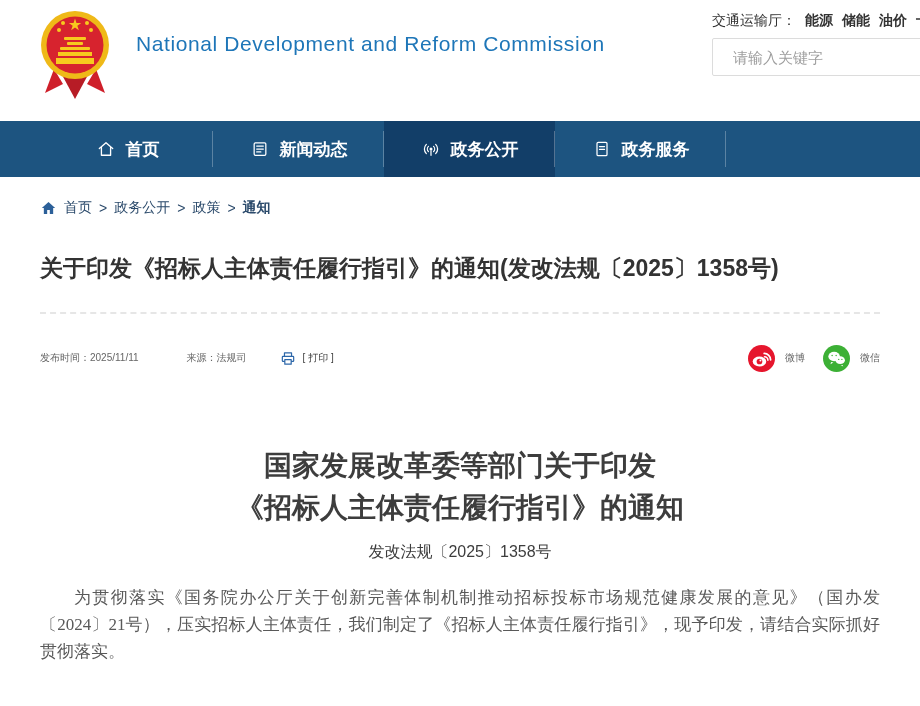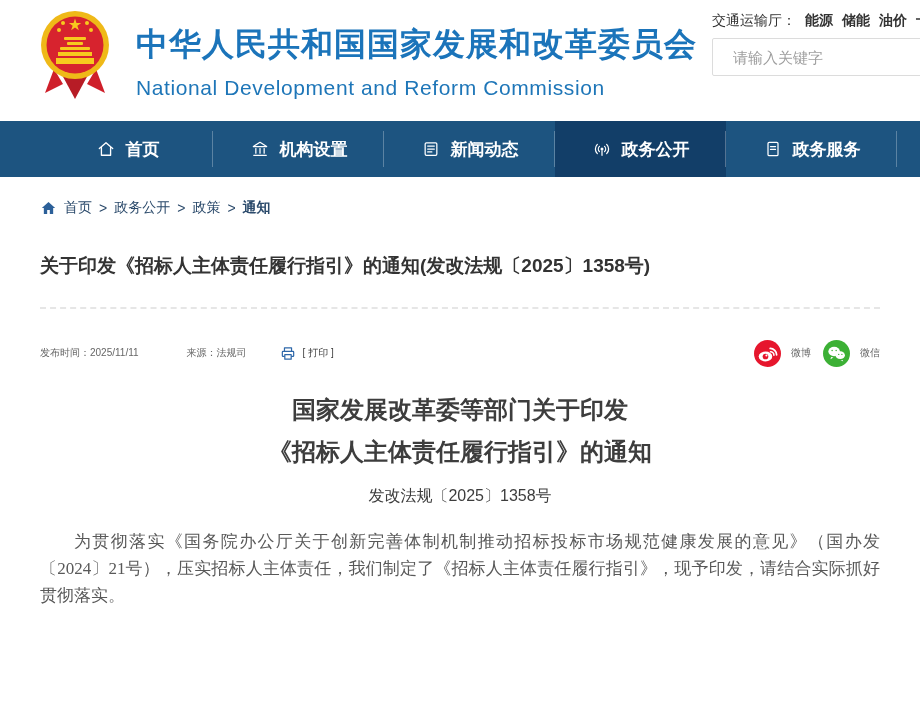--- a/index.html
+++ b/index.html
@@ -33,33 +33,33 @@
   .nav-icon { width: 20px; height: 20px; display: block; }
 
   
   .breadcrumb { padding: 22px 40px 0 40px; display: flex; align-items: center; gap: 7px;
     font-size: 14px; color: #2b4a6b; }
   .breadcrumb .sep { color: #2b4a6b; }
   .crumb { cursor: pointer; }
   .crumb-current { font-weight: bold; }
 
   
-  .page-title { padding: 0 40px; margin-top: 36px; font-size: 19px; font-weight: bold;
+  .page-title { padding: 0 40px; margin-top: 36px; font-size: 23px; font-weight: bold;
     color: #333; }
   .divider-dashed { margin: 28px 40px 0 40px; border-top: 2px dashed #e6e6e6; }
   .meta { margin: 30px 40px 0 40px; display: flex; align-items: center; font-size: 10px;
     color: #666; height: 28px; }
   .meta .time { margin-right: 48px; }
   .meta .src { margin-right: 32px; }
   .print-btn { color: #404040; display: flex; align-items: center; gap: 6px; cursor: pointer; }
-  .share { margin-left: auto; display: flex; gap: 12px; }
+  .share { margin-left: auto; display: flex; gap: 18px; }
   .share-item { display: flex; align-items: center; gap: 10px; color: #666; cursor: pointer; }
 
   
-  .article-title { margin-top: 22px; text-align: center; font-size: 24px; font-weight: bold;
+  .article-title { margin-top: 73px; text-align: center; font-size: 28px; font-weight: bold;
     color: #3d3d3d; line-height: 42px; padding: 0 40px; }
   .doc-number { text-align: center; margin-top: 13px; font-size: 16px; color: #3d3d3d; }
   .body-text { margin: 21px 40px 0 40px; font-size: 17px; color: #595959; line-height: 27px;
     font-family: "Liberation Serif", "DejaVu Serif", serif; text-align: justify; }
   .body-text p.indent { text-indent: 2em; }
 </style>
 </head>
 <body>
 
 <div class="header">
@@ -78,48 +78,37 @@
       <g fill="#f7ca1e">
         <rect x="24" y="28" width="22" height="3" rx="1"></rect>
         <rect x="27" y="33" width="16" height="3" rx="1"></rect>
         <rect x="20" y="38" width="30" height="3" rx="1"></rect>
         <rect x="18" y="43" width="34" height="4"></rect>
         <rect x="16" y="49" width="38" height="6"></rect>
       </g>
     </svg>
   </div>
   <div class="titles">
-    <div class="title-cn">中华人民共和国国家发展和改革委员会</div>
     <div class="title-en">National Development and Reform Commission</div>
   </div>
   <div class="search-area">
     <div class="hot-search">
       <span>交通运输厅：</span><span class="term">能源</span><span class="term">储能</span><span class="term">油价</span><span class="term">十五</span>
     </div>
     <input class="search-input" type="text" placeholder="请输入关键字" style="">
   </div>
 </div>
 
 <div class="nav">
   <div class="nav-item">
     <svg class="nav-icon" viewBox="0 0 24 24" fill="none" stroke="#fff" stroke-width="1.6" stroke-linecap="round" stroke-linejoin="round">
       <path d="M4 11.5 L12 4.5 L20 11.5"></path>
         <path d="M6.5 10.2 V19.5 H17.5 V10.2"></path>
     </svg>
     <span>首页</span>
-  </div>
-  <div class="nav-item">
-    <svg class="nav-icon" viewBox="0 0 24 24" fill="none" stroke="#fff" stroke-width="1.5" stroke-linecap="round" stroke-linejoin="round">
-      <path d="M4 9 L12 4 L20 9 Z"></path>
-        <path d="M7 11.5 V17"></path>
-        <path d="M12 11.5 V17"></path>
-        <path d="M17 11.5 V17"></path>
-        <path d="M4.5 19.5 H19.5"></path>
-    </svg>
-    <span>机构设置</span>
   </div>
   <div class="nav-item">
     <svg class="nav-icon" viewBox="0 0 24 24" fill="none" stroke="#fff" stroke-width="1.5" stroke-linecap="round" stroke-linejoin="round">
       <rect x="5" y="4.5" width="14" height="15" rx="1.5"></rect>
         <path d="M8 8.5 H16"></path>
         <path d="M8 12 H16"></path>
         <path d="M8 15.5 H13"></path>
     </svg>
     <span>新闻动态</span>
   </div>

